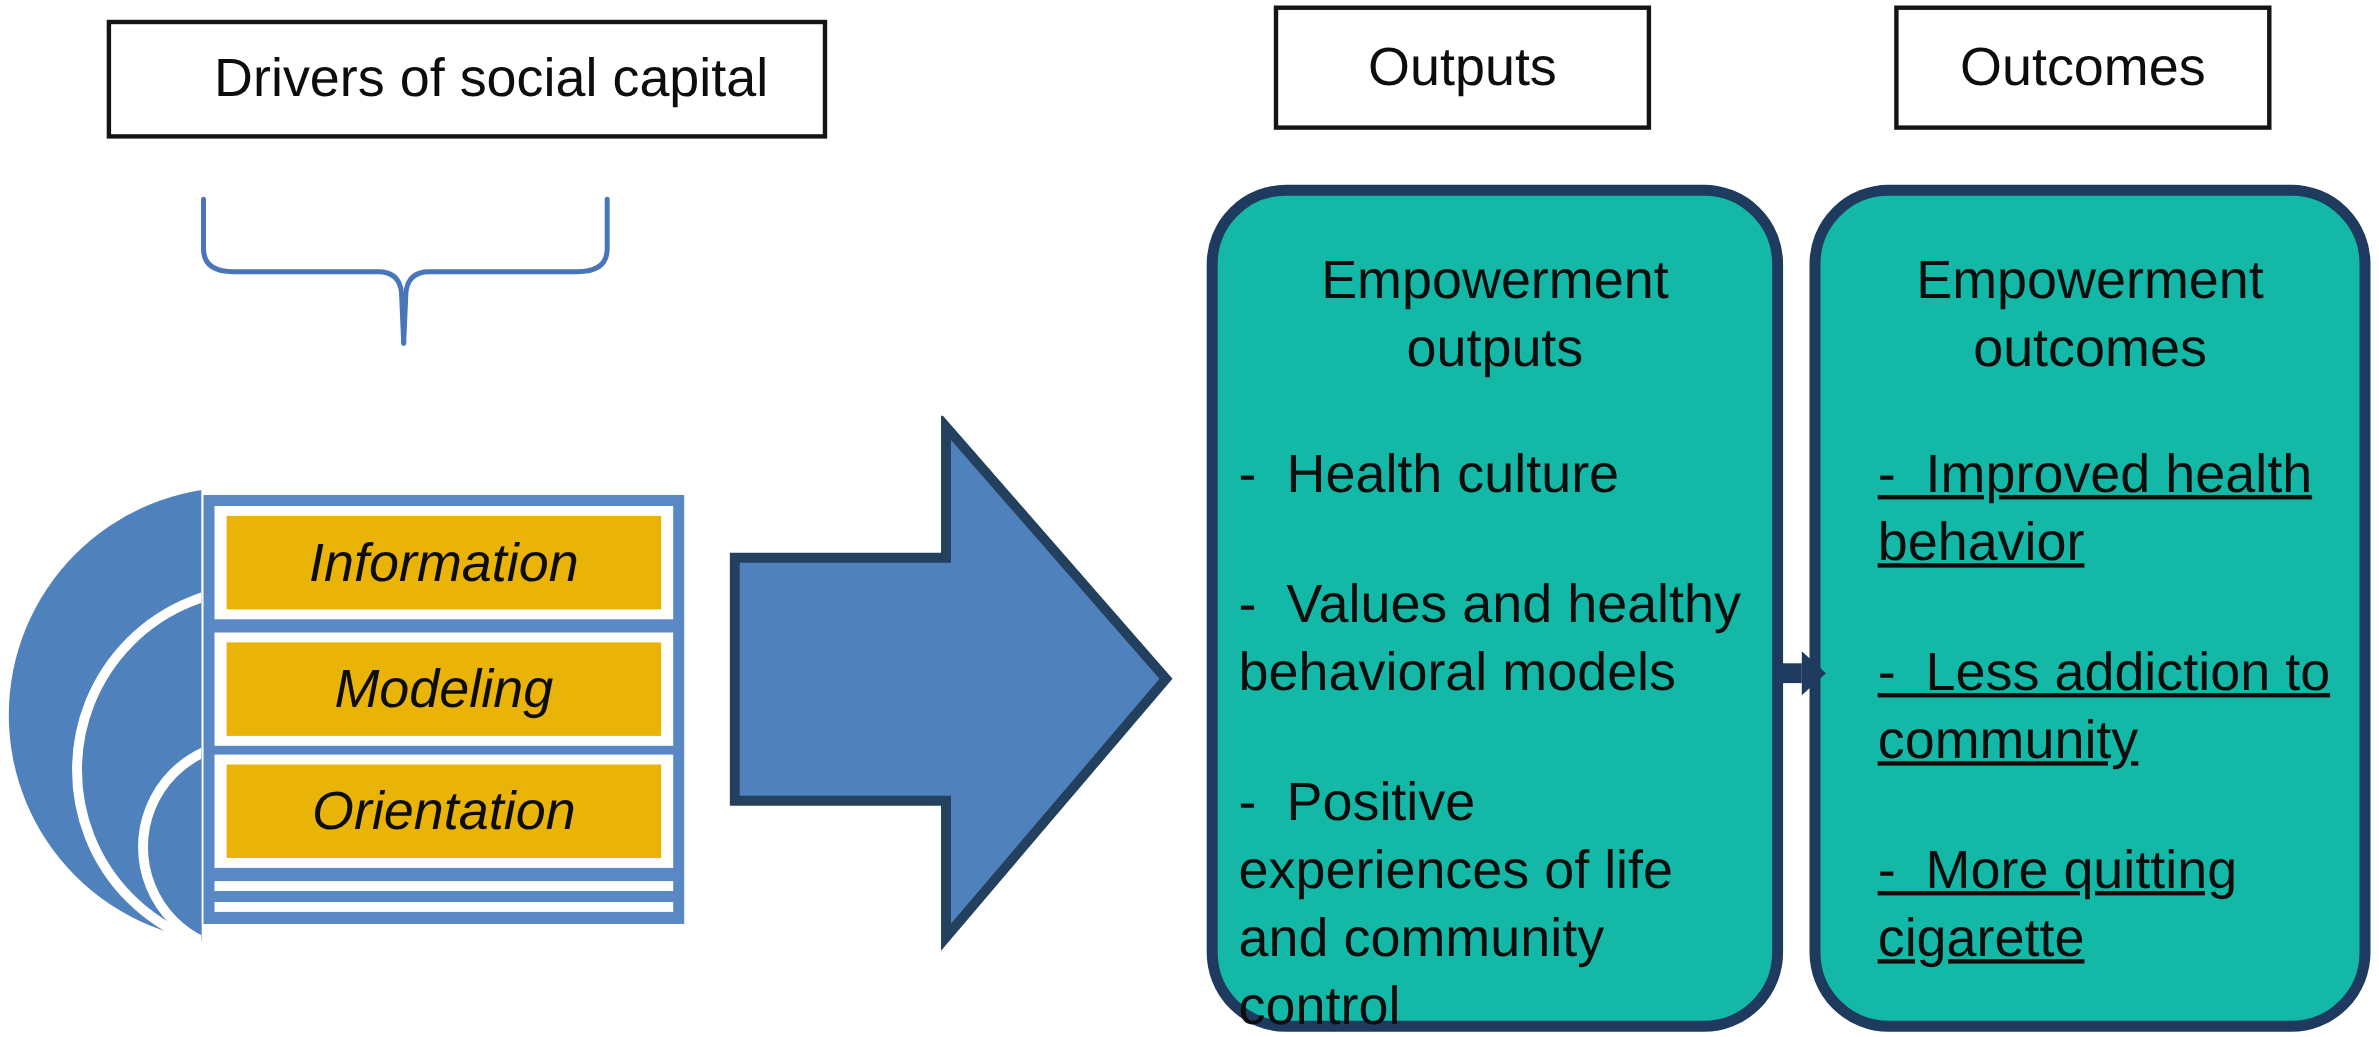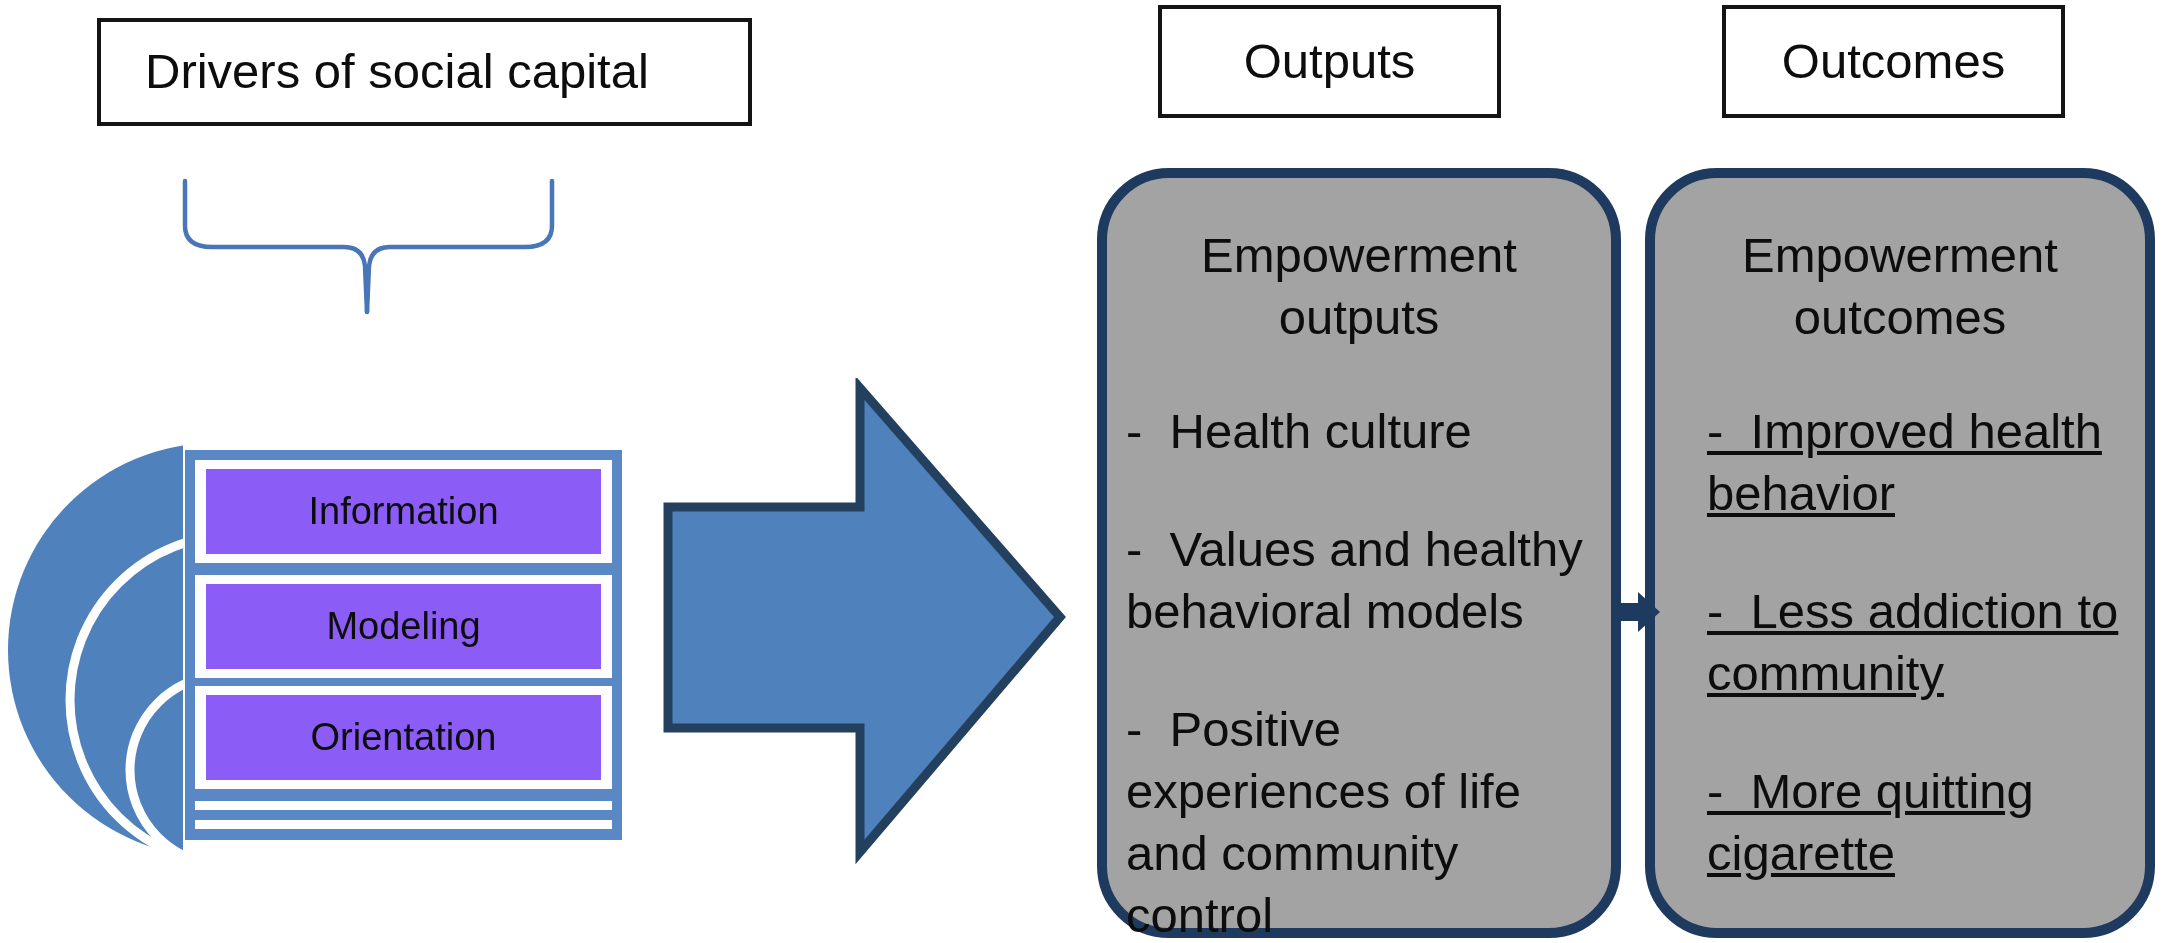--- a/index.html
+++ b/index.html
@@ -11,27 +11,27 @@
   *{box-sizing:border-box;}
   .abs{position:absolute;}
 
   
   .label-box{
     background:#ffffff;border:4px solid #141414;
     display:flex;align-items:center;justify-content:center;
     font-size:49px;line-height:1.1;white-space:nowrap;
   }
   #drivers-box{left:97px;top:18px;width:655px;height:108px;
-    justify-content:flex-start;padding-left:44px;}
+    justify-content:center;padding-left:44px;}
   #outputs-label-box{left:1158px;top:5px;width:343px;height:113px;}
   #outcomes-label-box{left:1722px;top:5px;width:343px;height:113px;}
 
   
   .panel{
-    top:168px;height:770px;background:#a3a3a3;
+    top:168px;height:770px;background:#14b8a6;
     border:10px solid #1f3a5f;border-radius:72px;
     font-size:49px;line-height:62px;
   }
   #outputs-panel{left:1097px;width:524px;}
   #outcomes-panel{left:1645px;width:510px;}
   .panel-title{
     margin-top:46px;text-align:center;white-space:pre-wrap;
   }
   .bullets{padding-left:19px;padding-right:4px;}
   #outcomes-panel .bullets{padding-left:52px;text-decoration:underline;}
@@ -42,23 +42,23 @@
   #drivers-stack{
     left:185px;top:450px;width:437px;height:390px;
     background:#5a88c4;padding:10px 10px 0 10px;
   }
   .stack-row{
     height:103px;background:#fdfdfd;margin-bottom:12px;
     display:flex;align-items:center;justify-content:center;
   }
   .row-plate{
     width:calc(100% - 22px);height:calc(100% - 18px);
-    background:#8b5cf6;
+    background:#eab308;
     display:flex;align-items:center;justify-content:center;
-    font-size:38px;white-space:nowrap;
+    font-style:italic;font-size:49px;white-space:nowrap;
   }
   .stack-row.last{margin-bottom:8px;}
   .stack-stripe{height:9px;background:#ffffff;margin-bottom:10px;}
   .stack-stripe.s2{margin-bottom:0;}
 
   svg{display:block;}
 </style>
 </head>
 <body>
 

